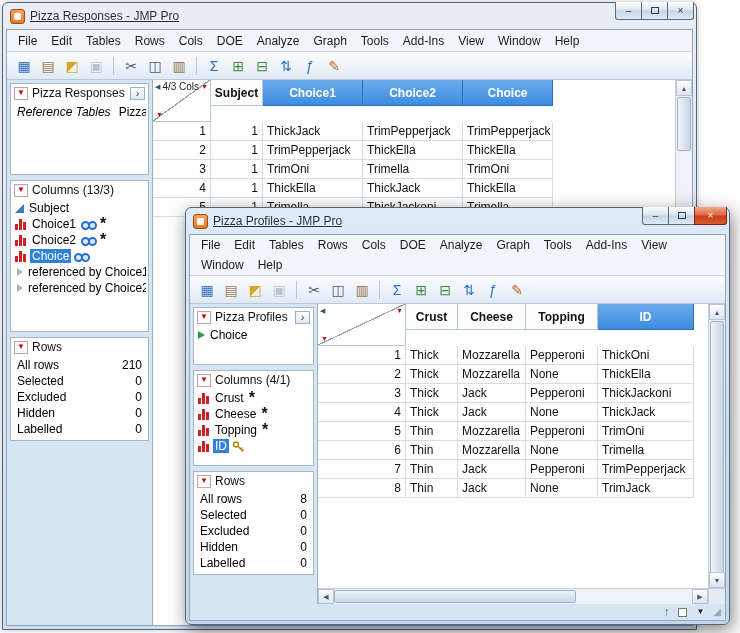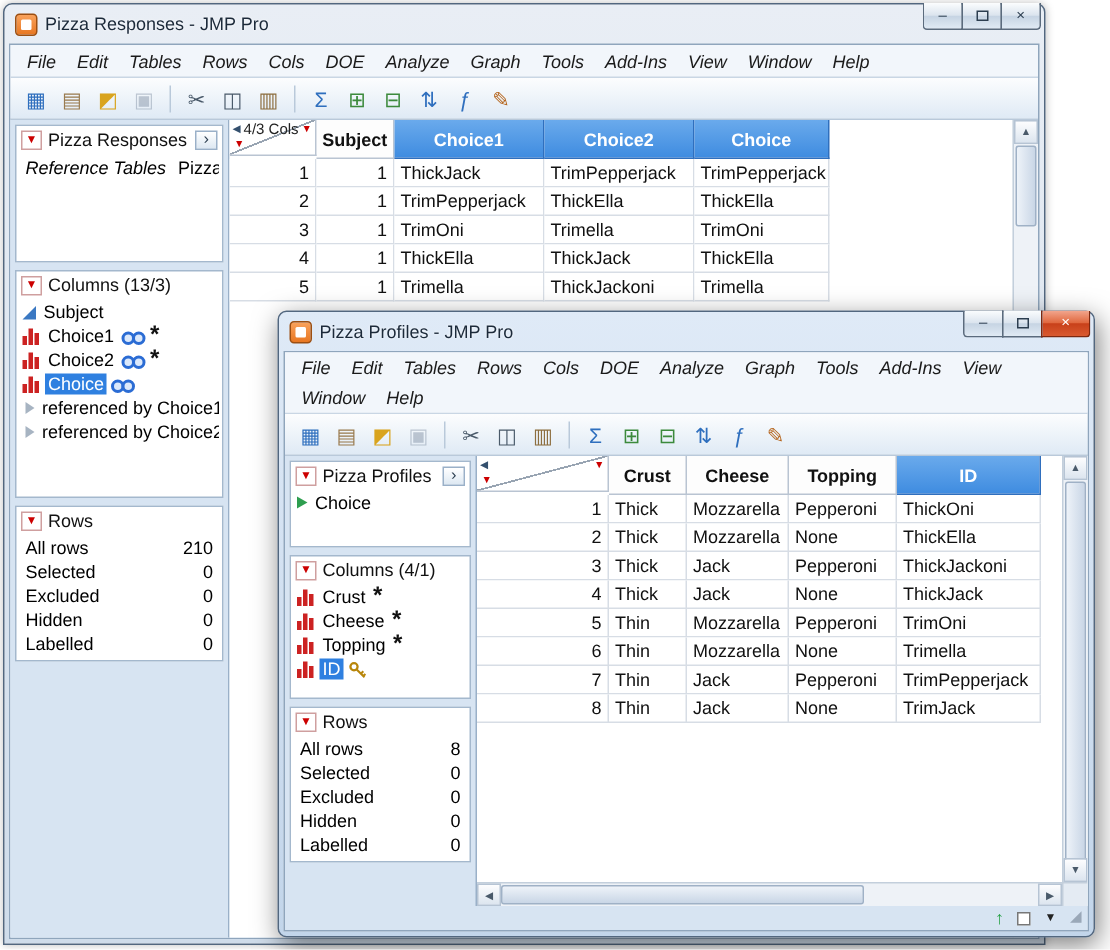--- a/index.html
+++ b/index.html
@@ -6,41 +6,41 @@
   html,body{width:740px;height:633px;}
   body{position:relative;background:#fff;font-family:"Liberation Sans",sans-serif;overflow:hidden;}
 
   
   .win{position:absolute;border:1px solid #52677f;}
   .bg-win{left:2px;top:2px;width:695px;height:628px;border-radius:6px 6px 0 0;
           background:linear-gradient(#e9eef5,#cfdcEA);box-shadow:0 0 6px rgba(0,0,0,.25);}
   .fg-win{left:185px;top:207px;width:545px;height:418px;border-radius:6px;z-index:10;
           background:linear-gradient(#dfeaf7,#c2d5ea);box-shadow:2px 5px 18px rgba(0,0,0,.5);}
   .titlebar{height:26px;display:flex;align-items:center;gap:5px;padding:0 2px 0 7px;}
-  .title-text{font-size:12px;color:#1c2a3a;text-shadow:0 0 2px #fff;white-space:nowrap;}
+  .title-text{font-size:12px;color:#1c2a3a;text-shadow:0 0 2px #fff;white-space:nowrap;text-decoration:underline;}
   .appicon{width:15px;height:15px;border:1px solid #9c4f12;border-radius:3px;background:linear-gradient(#f receive,#e87722);background:linear-gradient(#f9a25c,#e87722);position:relative;flex:0 0 auto;}
   .appicon::after{content:"";position:absolute;left:3px;top:3px;width:7px;height:7px;background:#fff;border-radius:1px;}
   .winbtns{margin-left:auto;display:flex;align-self:flex-start;margin-top:-1px;}
   .wbtn{width:27px;height:18px;border:1px solid #5b6b7d;border-top:none;margin-left:-1px;
         display:flex;align-items:center;justify-content:center;font-size:10px;color:#2c3e50;
         background:linear-gradient(#fbfdfe,#dbe4ee 48%,#c6d4e3 52%,#e0eaf4);}
   .wbtn:first-child{border-bottom-left-radius:3px;}
   .wbtn:last-child{border-bottom-right-radius:3px;}
   .maxglyph{width:8px;height:7px;border:1px solid #2c3e50;display:block;}
   .fg-win .wbtn.close{width:33px;color:#fff;border-color:#7c2810;
         background:linear-gradient(#f2a78f,#e0683f 48%,#c8401a 52%,#d95a30);}
   .winbody{margin:0 3px 3px;border:1px solid #8fa5bc;background:#eef3f9;display:flex;flex-direction:column;flex:1;min-height:0;}
   .win{display:flex;flex-direction:column;}
 
   
   .menubar,.menurow{height:22px;background:#f2f6fb;display:flex;align-items:center;padding:0 4px;font-size:12px;color:#1a1a1a;}
   .menubar{border-bottom:1px solid #c9d6e4;}
   .menuwrap .menurow{height:20px;}
   .menuwrap{border-bottom:1px solid #c9d6e4;background:#f2f6fb;}
-  .menu-item{padding:2px 7px;border-radius:2px;white-space:nowrap;font-style:italic;}
+  .menu-item{padding:2px 7px;border-radius:2px;white-space:nowrap;}
   .toolbar{height:28px;background:linear-gradient(#fcfdfe,#dfeaf5);border-bottom:1px solid #b9c9da;display:flex;align-items:center;gap:2px;padding:0 6px;flex:0 0 auto;}
   .tbi{width:22px;height:22px;display:flex;align-items:center;justify-content:center;font-size:14px;border-radius:3px;}
   .tbi.f-disabled{opacity:.4;}
   .tbi.f-sep{width:1px;height:18px;background:#b9c9da;margin:0 4px;border-radius:0;}
 
   
   .client{display:flex;flex:1;min-height:0;background:#d7e4f2;}
   .sidebar{width:146px;background:#d7e4f2;padding:3px;display:flex;flex-direction:column;gap:5px;border-right:1px solid #9ab0c8;overflow:hidden;flex:0 0 auto;}
   .fg-win .sidebar{width:128px;}
   .panel{background:#fff;border:1px solid #a4b8cd;overflow:hidden;flex:0 0 auto;}
@@ -81,21 +81,21 @@
   .citem.f-goggles .ic-goggles{display:inline-block;}
   .citem.f-asterisk .ic-ast{display:inline;}
   .citem.f-key .ic-key{display:block;}
   .citem.f-selected .clabel{background:#2f80e0;color:#fff;}
   .stat{display:flex;font-size:12px;height:16px;align-items:center;padding:0 4px;gap:12px;}
   .sval{margin-left:auto;}
 
   
   .gridwrap{flex:1;position:relative;background:#fff;overflow:hidden;}
   .hrow{display:flex;}
-  .corner{height:24px;position:relative;border-right:1px solid #b9c4d2;border-bottom:1px solid #b9c4d2;background:#fff;flex:0 0 auto;}
+  .corner{height:42px;position:relative;border-right:1px solid #b9c4d2;border-bottom:1px solid #b9c4d2;background:#fff;flex:0 0 auto;}
   .corner::after{content:"";position:absolute;inset:0;pointer-events:none;background:
      linear-gradient(to bottom right,transparent calc(50% - .6px),#98a4b2 calc(50% - .6px),#98a4b2 calc(50% + .6px),transparent calc(50% + .6px));}
   .corner-top{position:absolute;top:0;left:0;right:0;height:13px;display:flex;align-items:center;gap:2px;padding:0 2px;z-index:1;}
   .cols-badge{flex:1;text-align:center;font-size:10px;color:#222;white-space:nowrap;}
   .cspacer{flex:1;}
   .rt{color:#c00;font-size:7px;line-height:1;}
   .splitL{font-size:7px;color:#34506e;line-height:1;}
   .corner-rt{position:absolute;left:3px;bottom:3px;z-index:1;}
   .hcell{height:26px;border-right:1px solid #b9c4d2;border-bottom:1px solid #b9c4d2;display:flex;align-items:center;justify-content:center;font-size:12px;font-weight:bold;background:#fdfdfd;color:#111;flex:0 0 auto;}
   .hcell.sel{background:linear-gradient(#6aaaec,#3f8ce0);color:#fff;border-right-color:#2f6fbe;border-bottom-color:#2f6fbe;}

